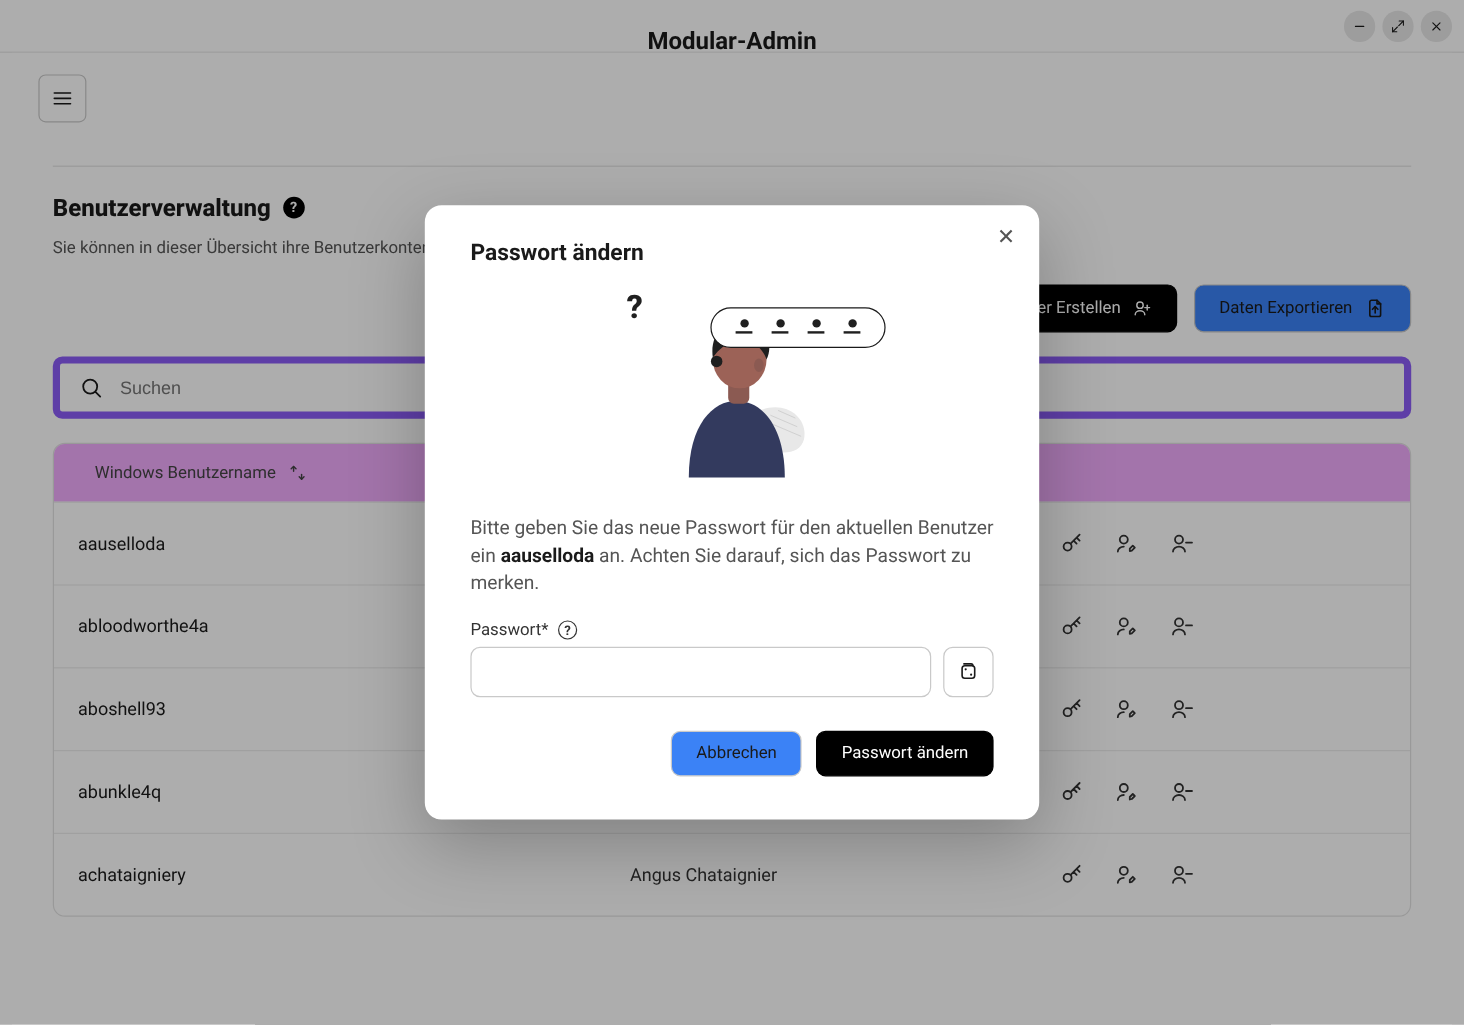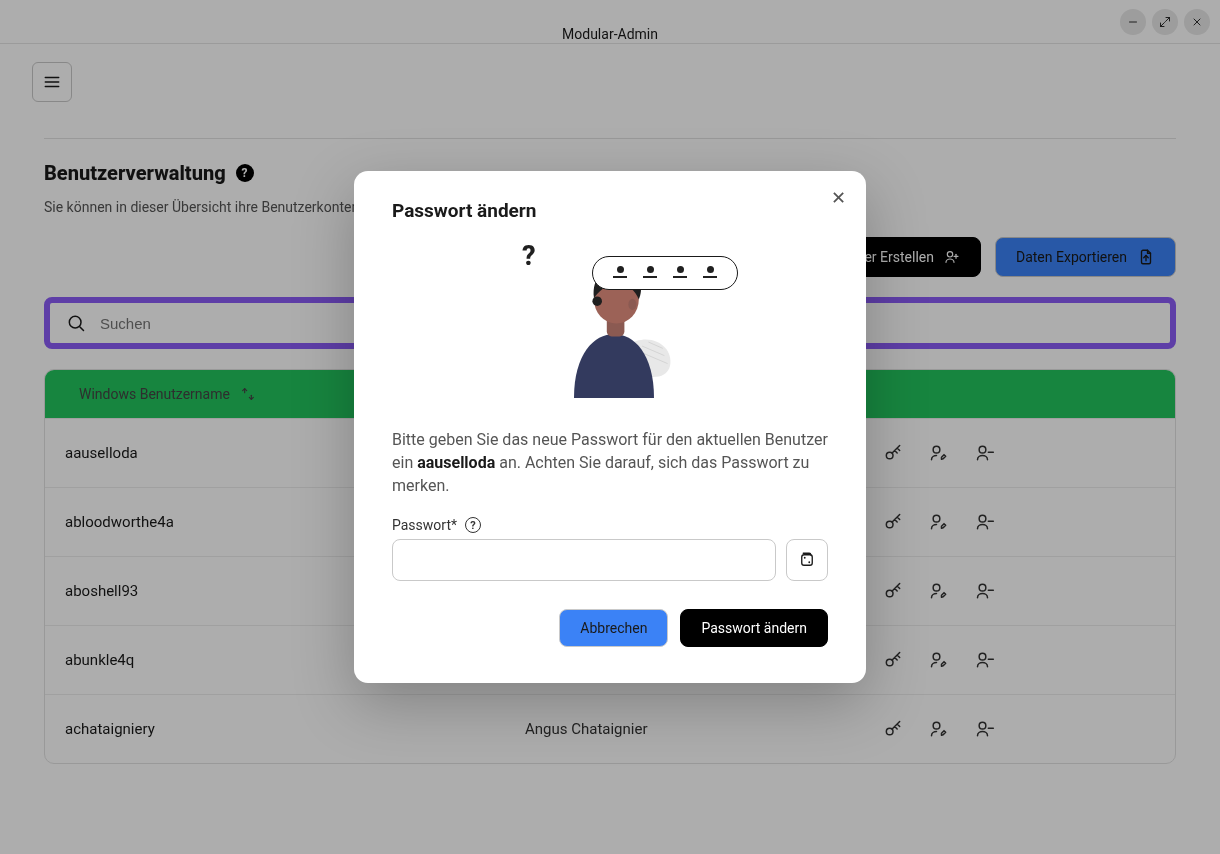--- a/index.html
+++ b/index.html
@@ -19,22 +19,22 @@
   .titlebar {
     height: 44px;
     display: flex;
     align-items: center;
     justify-content: center;
     position: relative;
     border-bottom: 1px solid #e5e5e5;
     background: #fff;
   }
   .titlebar-title {
-    font-weight: 400;
-    font-size: 14px;
+    font-weight: 700;
+    font-size: 20px;
     margin-top: 24px;
   }
   .titlebar-controls {
     position: absolute;
     right: 10px;
     top: 50%;
     transform: translateY(-50%);
     display: flex;
     gap: 6px;
   }
@@ -150,21 +150,21 @@
   }
   .table-wrap {
     margin-top: 20px;
     border: 1px solid #e2e2e2;
     border-radius: 10px;
     overflow: hidden;
   }
   .table-header {
     display: flex;
     align-items: center;
-    background: #22c55e;
+    background: #f0abfc;
     padding: 16px 20px;
     font-size: 14px;
     color: #444;
   }
   .col-username {
     display: flex;
     align-items: center;
     gap: 10px;
     padding-left: 14px;
   }

